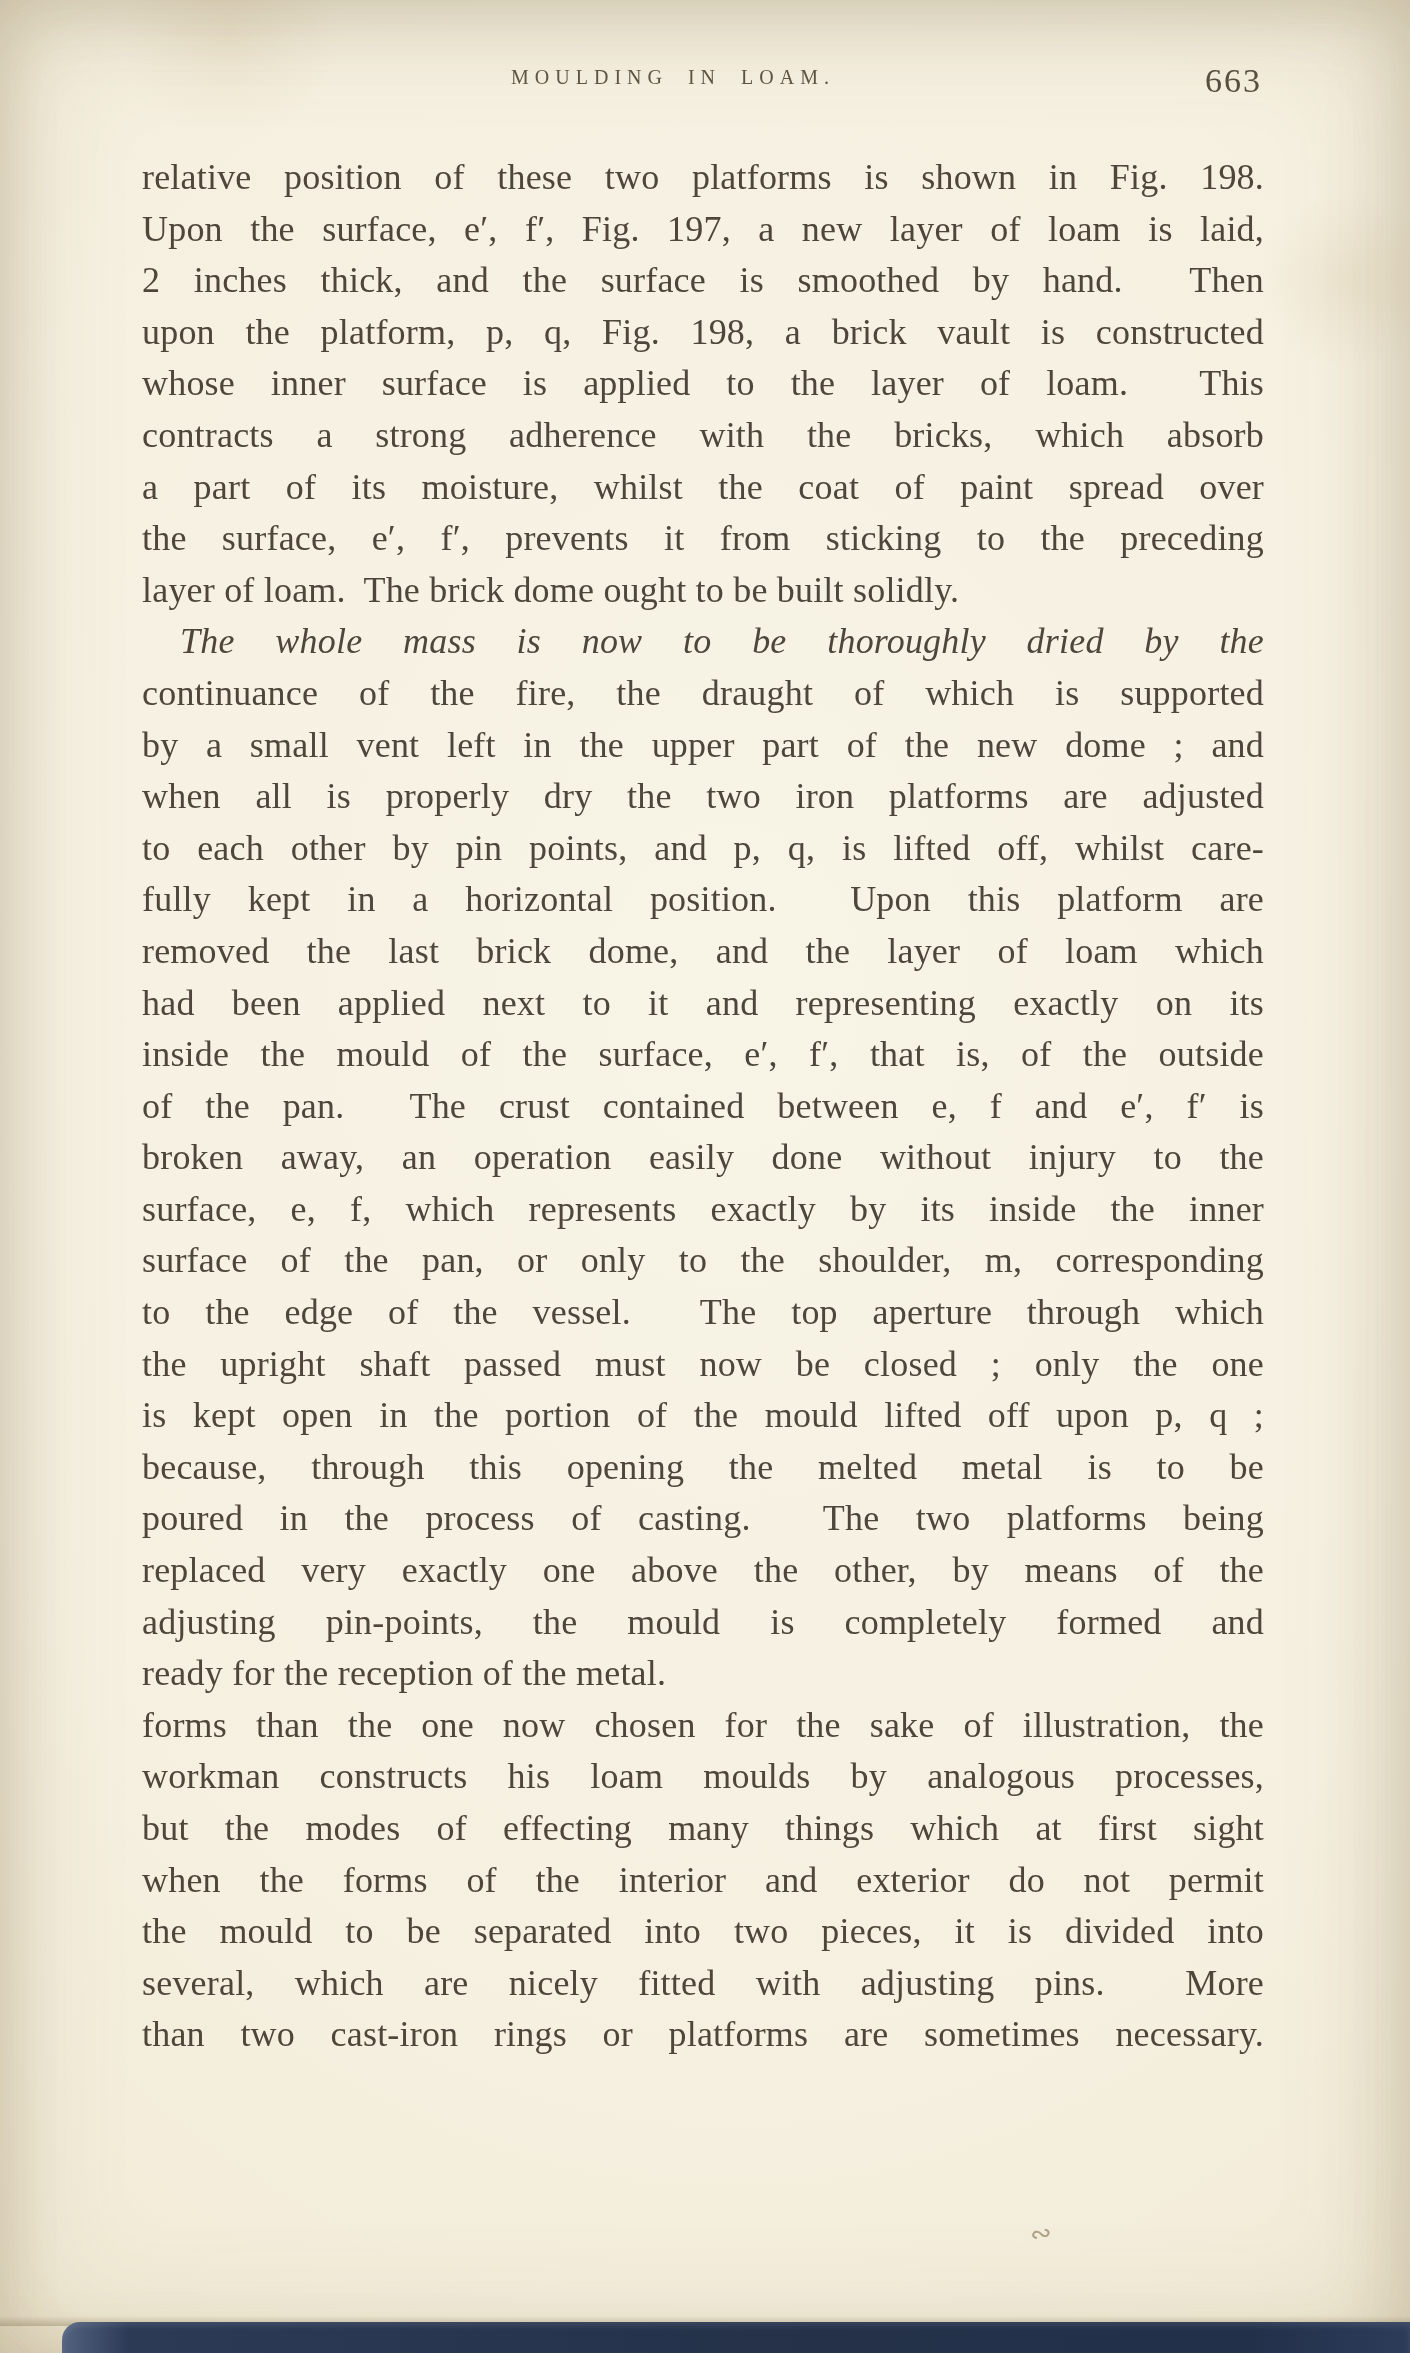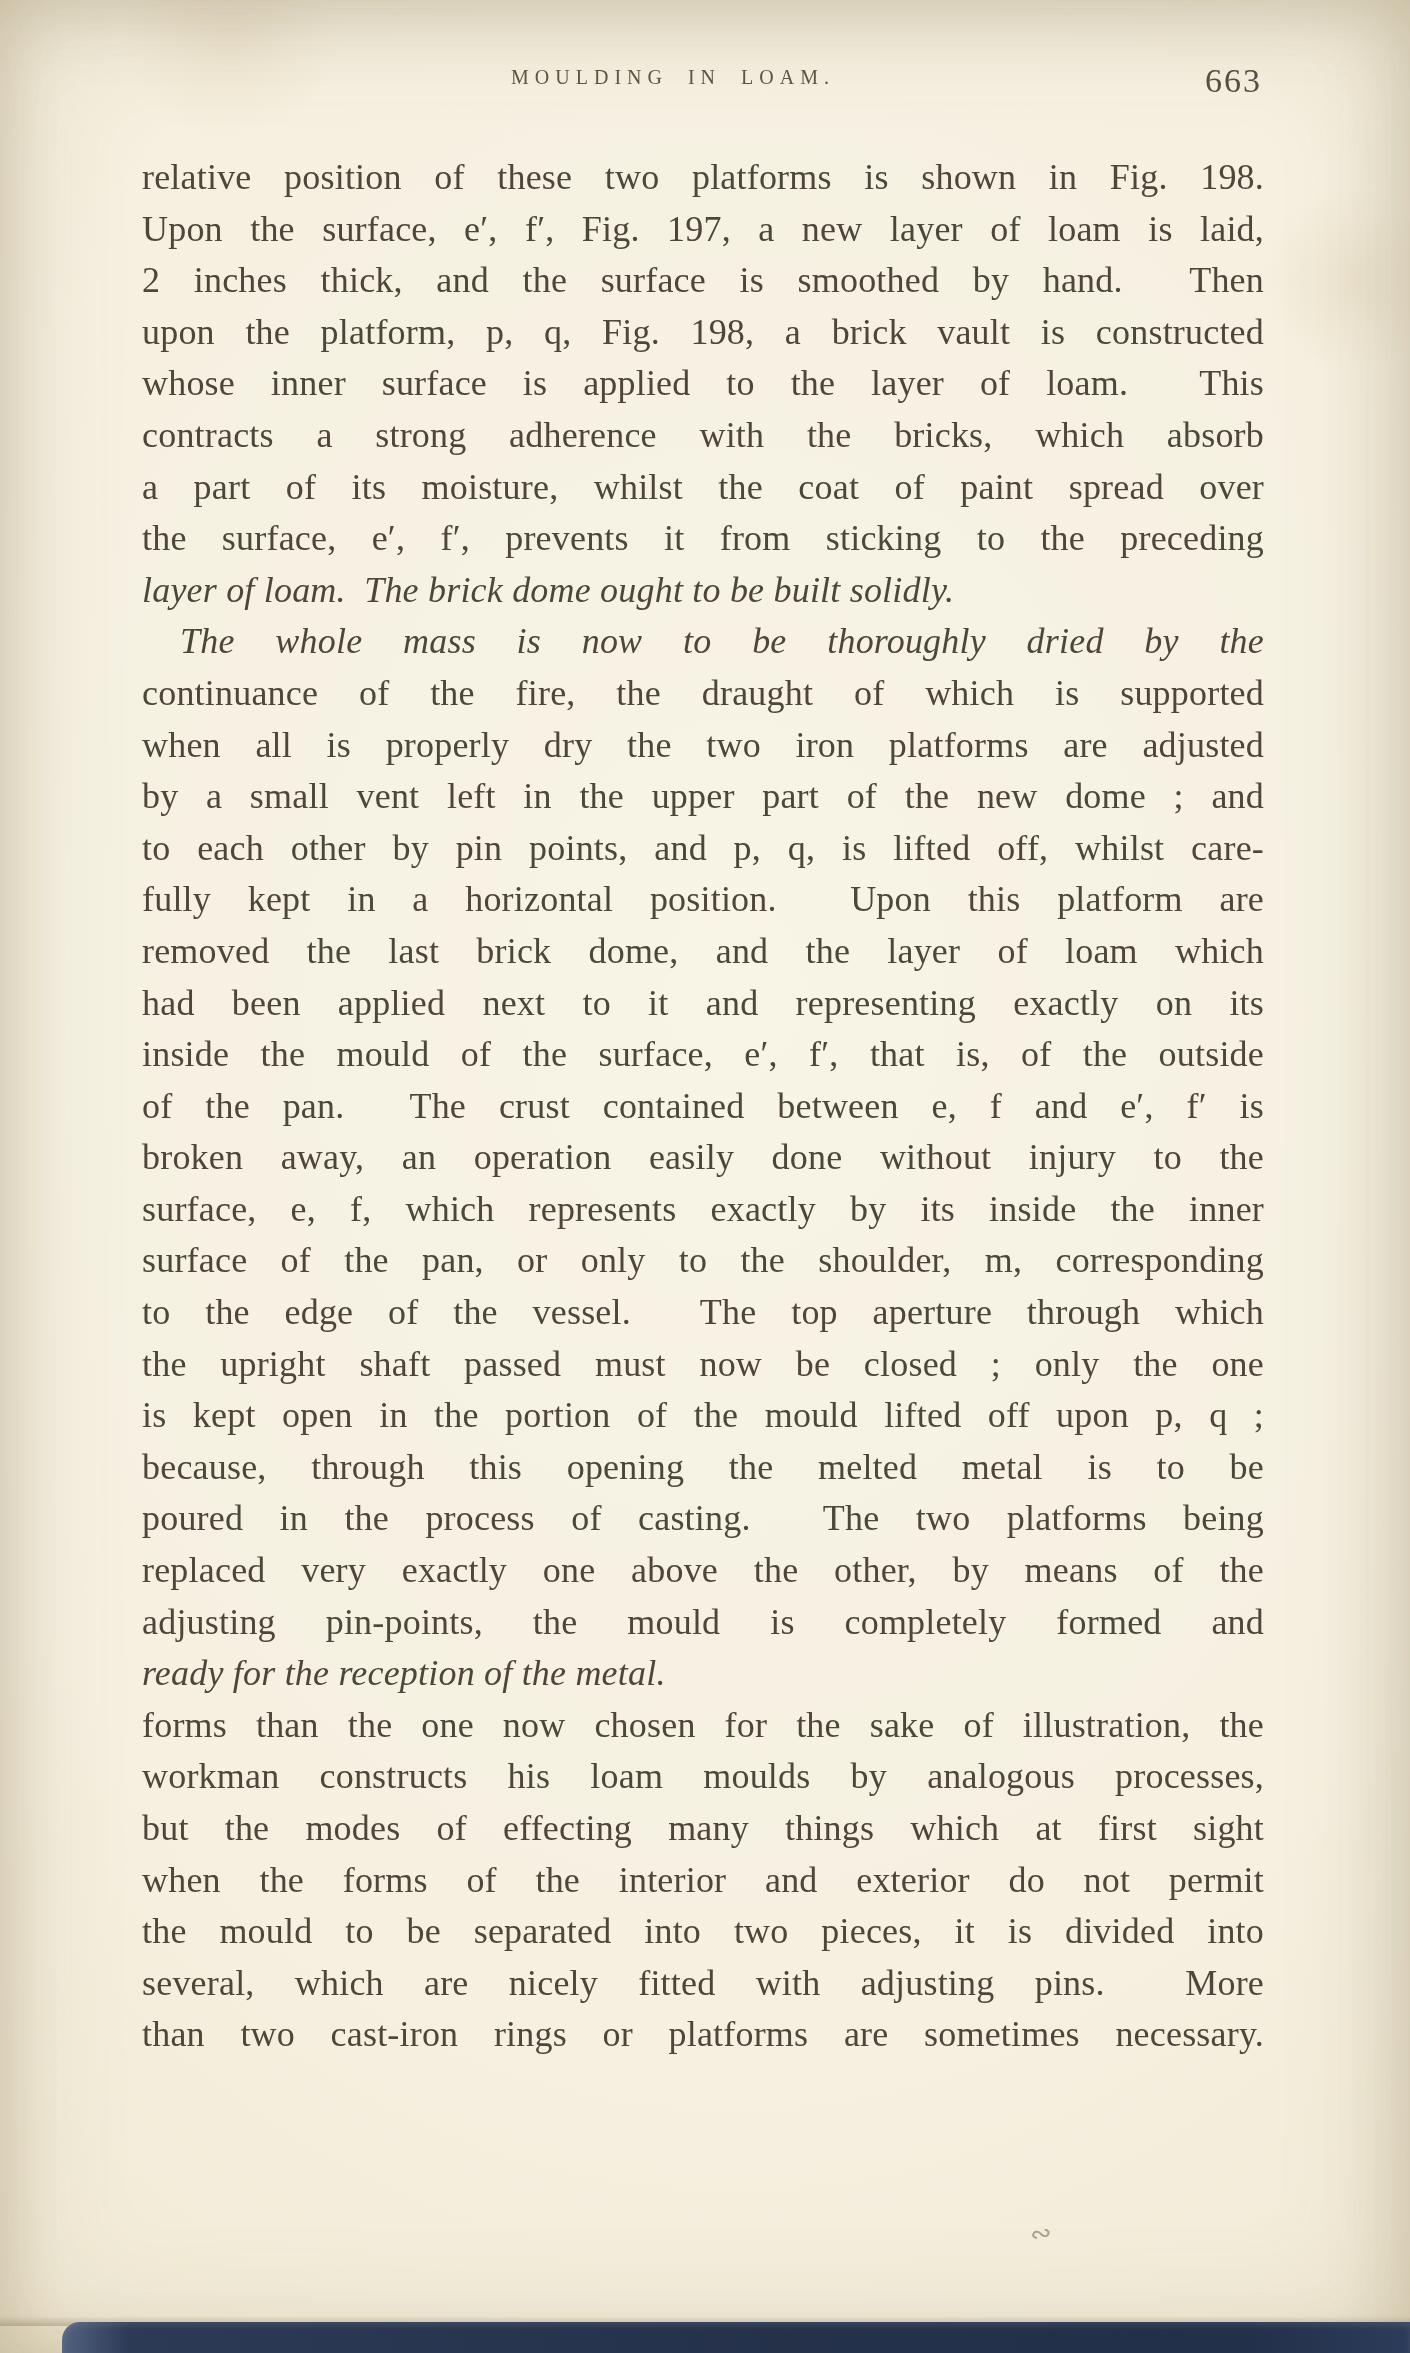--- a/index.html
+++ b/index.html
@@ -67,21 +67,20 @@
     letter-spacing: 0.2px;
   }
   .paragraph { margin: 0; }
   .line {
     white-space: pre-wrap;
     text-align: justify;
     text-align-last: justify;
   }
   .line.lastline {
     text-align-last: left;
-    font-style: italic;
   }
   .line.indent {
     text-indent: 38px;
     font-style: italic;
   }
   .pencil-mark {
     position: absolute;
     left: 1030px;
     top: 2218px;
     font-size: 26px;
@@ -127,22 +126,22 @@
         <div class="line">upon the platform, p, q, Fig. 198, a brick vault is constructed</div>
         <div class="line">whose inner surface is applied to the layer of loam.  This</div>
         <div class="line">contracts a strong adherence with the bricks, which absorb</div>
         <div class="line">a part of its moisture, whilst the coat of paint spread over</div>
         <div class="line">the surface, e′, f′, prevents it from sticking to the preceding</div>
         <div class="line lastline">layer of loam.  The brick dome ought to be built solidly.</div>
       </div>
       <div class="paragraph">
         <div class="line indent">The whole mass is now to be thoroughly dried by the</div>
         <div class="line">continuance of the fire, the draught of which is supported</div>
+        <div class="line">by a small vent left in the upper part of the new dome ; and</div>
         <div class="line">when all is properly dry the two iron platforms are adjusted</div>
-        <div class="line">by a small vent left in the upper part of the new dome ; and</div>
         <div class="line">to each other by pin points, and p, q, is lifted off, whilst care-</div>
         <div class="line">fully kept in a horizontal position.  Upon this platform are</div>
         <div class="line">removed the last brick dome, and the layer of loam which</div>
         <div class="line">had been applied next to it and representing exactly on its</div>
         <div class="line">inside the mould of the surface, e′, f′, that is, of the outside</div>
         <div class="line">of the pan.  The crust contained between e, f and e′, f′ is</div>
         <div class="line">broken away, an operation easily done without injury to the</div>
         <div class="line">surface, e, f, which represents exactly by its inside the inner</div>
         <div class="line">surface of the pan, or only to the shoulder, m, corresponding</div>
         <div class="line">to the edge of the vessel.  The top aperture through which</div>

